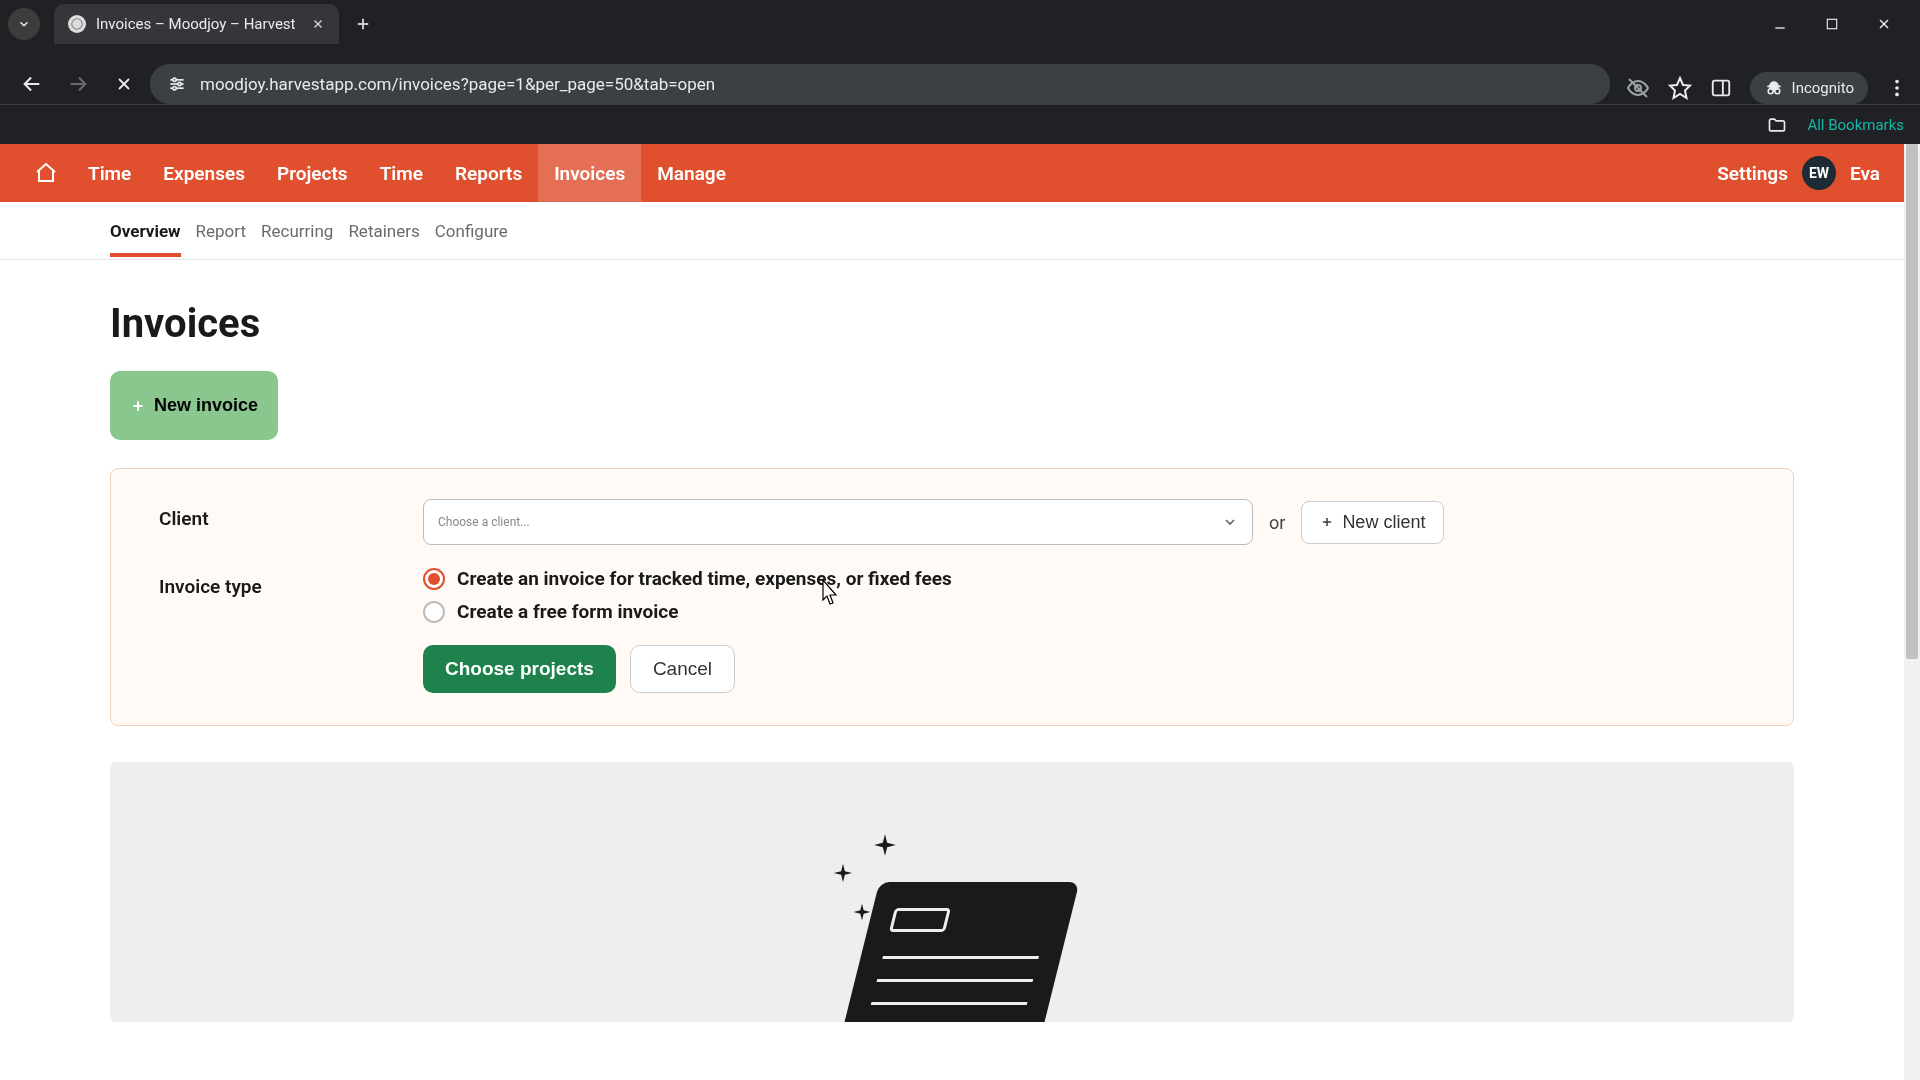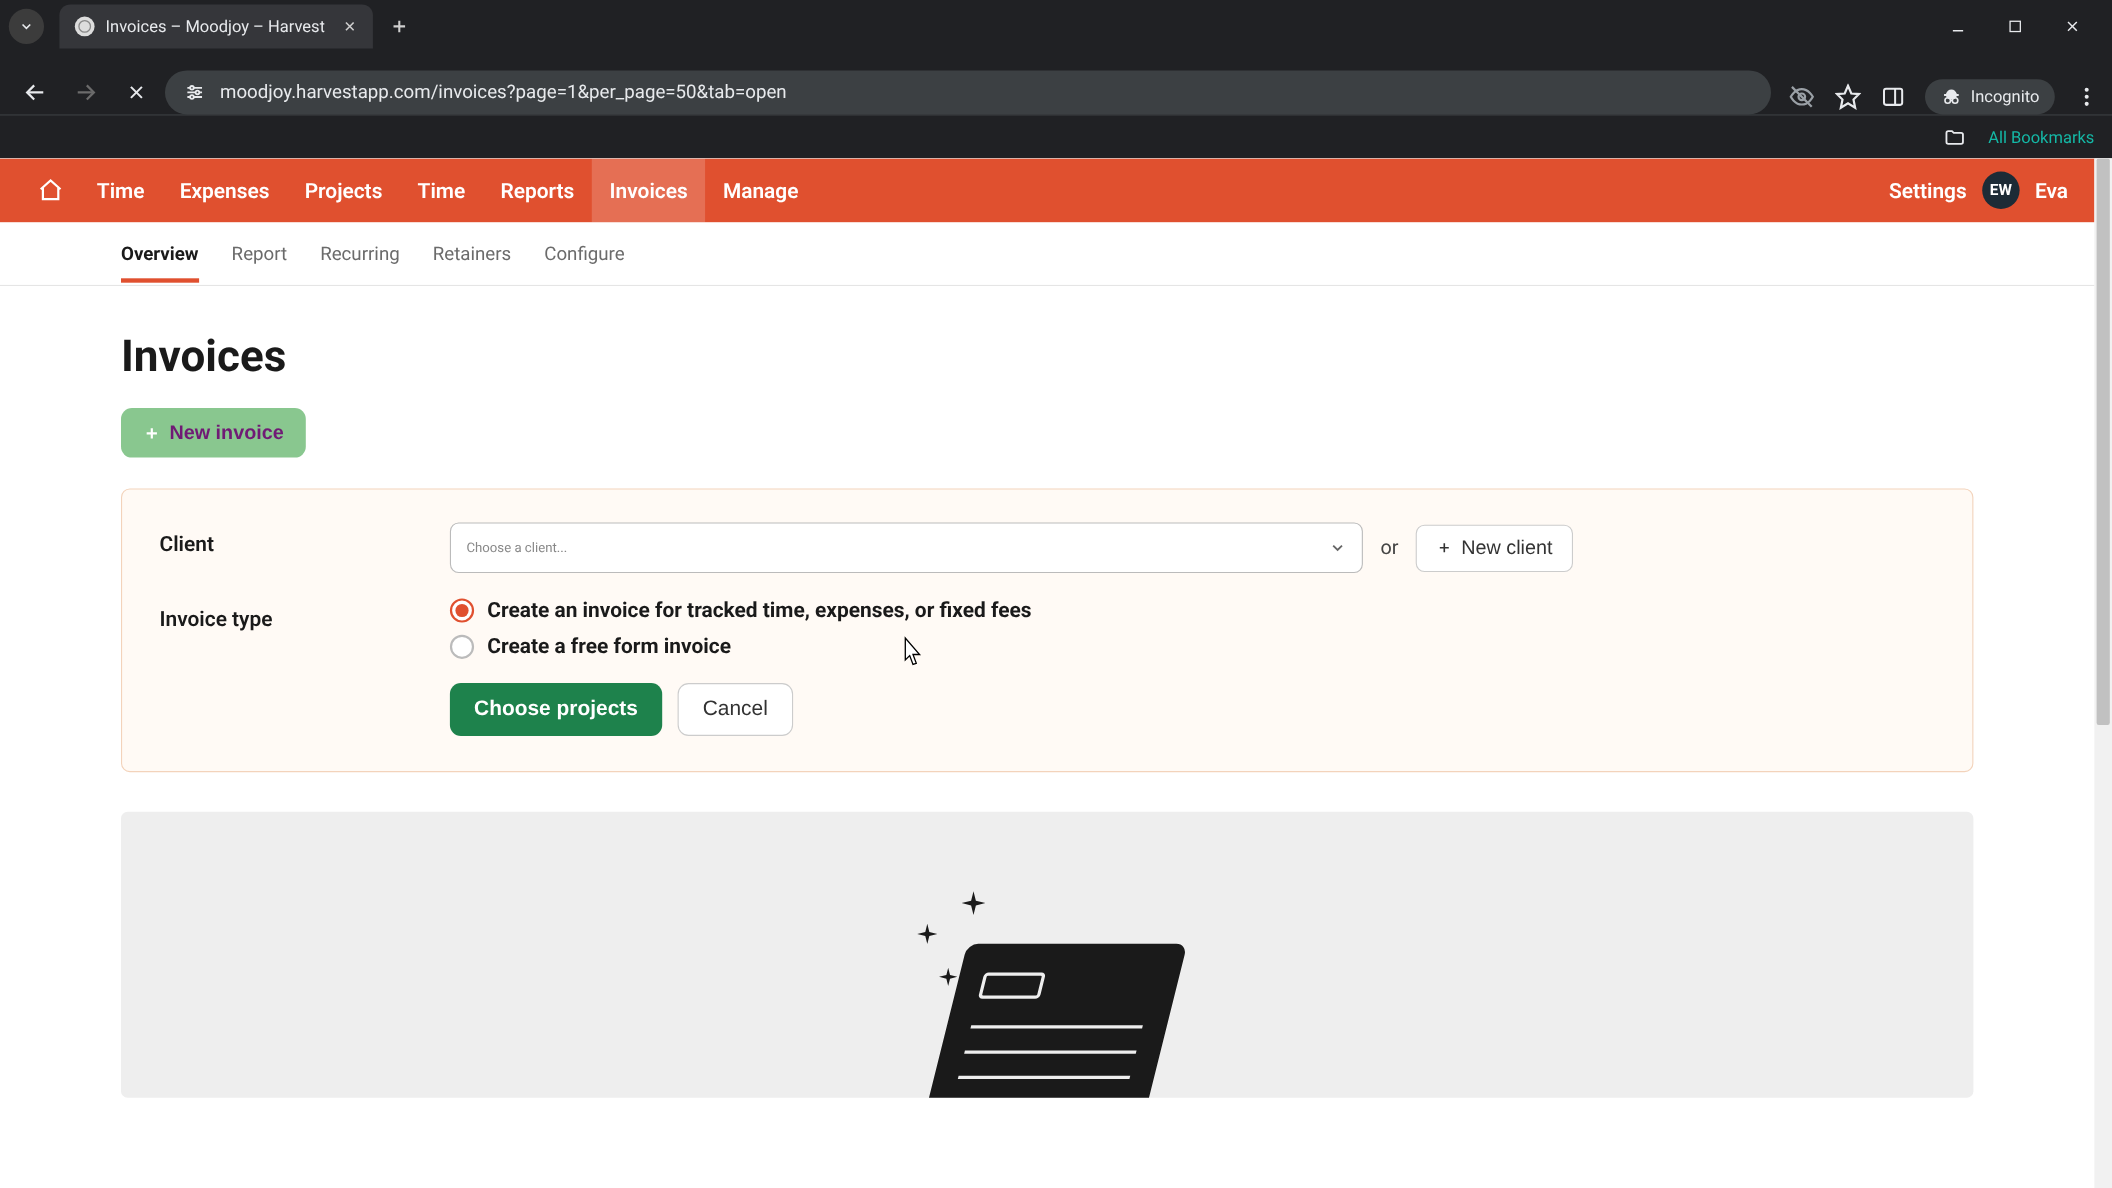--- a/index.html
+++ b/index.html
@@ -42,31 +42,31 @@
 .home-icon-wrap { width: 44px; height: 58px; display: flex; align-items: center; justify-content: center; color: #fff; }
 .topnav { display: flex; height: 58px; }
 .topnav-item { display: flex; align-items: center; padding: 0 16px; color: #fff; font-size: 19px; font-weight: 600; }
 .topnav-item.active { background: rgba(255,255,255,0.18); }
 .topbar-right { margin-left: auto; display: flex; align-items: center; gap: 14px; }
 .settings-link { color: #fff; font-size: 19px; font-weight: 600; }
 .avatar { width: 34px; height: 34px; border-radius: 50%; background: #1d2b36; color: #fff; display: flex; align-items: center; justify-content: center; font-size: 14px; font-weight: 700; }
 .user-name { color: #fff; font-size: 19px; font-weight: 600; }
 
 
-.subtabs { display: flex; gap: 30px; padding: 0 110px; border-bottom: 1px solid #e5e5e5; height: 58px; align-items: center; }
+.subtabs { display: flex; gap: 15px; padding: 0 110px; border-bottom: 1px solid #e5e5e5; height: 58px; align-items: center; }
 .subtab-item { font-size: 17px; color: #6b6b6b; padding: 16px 0; }
 .subtab-item.active { color: #1a1a1a; font-weight: 700; border-bottom: 4px solid #e0502f; padding-bottom: 12px; }
 
 .main { padding: 40px 110px 0 110px; }
 .page-title { font-size: 40px; font-weight: 700; color: #1a1a1a; margin-bottom: 24px; }
 
-.new-invoice-btn { background: #89c78f; color: #701a75; font-size: 18px; font-weight: 700; border: none; border-radius: 10px; padding: 12px 20px; display: inline-flex; align-items: center; gap: 8px; margin-bottom: 28px; }
-
-
-.form-card { border: 1px solid #f3d3bb; background: #fffaf5; border-radius: 8px; padding: 30px 34px 32px 34px; margin-bottom: 36px; }
+.new-invoice-btn { background: #89c78f; color: #000000; font-size: 18px; font-weight: 700; border: none; border-radius: 10px; padding: 24px 20px; display: inline-flex; align-items: center; gap: 8px; margin-bottom: 28px; }
+
+
+.form-card { border: 1px solid #f3d3bb; background: #fffaf5; border-radius: 8px; padding: 30px 34px 32px 48px; margin-bottom: 36px; }
 .form-row { display: flex; margin-bottom: 22px; }
 .form-label { width: 264px; font-size: 19px; font-weight: 600; color: #1a1a1a; padding-top: 8px; }
 .form-control-wrap { flex: 1; display: flex; align-items: center; gap: 16px; }
 .client-select { flex: 0 0 830px; height: 46px; border: 1px solid #bbb; border-radius: 8px; background: #fff; padding: 0 42px 0 14px; font-size: 12px; color: #888; position: relative; display: flex; align-items: center; }
 .client-select .chev { position: absolute; right: 14px; top: 50%; transform: translateY(-50%); color: #666; }
 .or-text { font-size: 18px; color: #444; }
 .new-client-btn { border: 1px solid #ccc; background: #fff; border-radius: 8px; padding: 10px 18px; font-size: 18px; display: inline-flex; align-items: center; gap: 8px; color: #333; }
 
 .radio-group { display: flex; flex-direction: column; gap: 10px; }
 .radio-item { display: flex; align-items: center; gap: 12px; font-size: 19px; color: #1a1a1a; font-weight: bold; }

